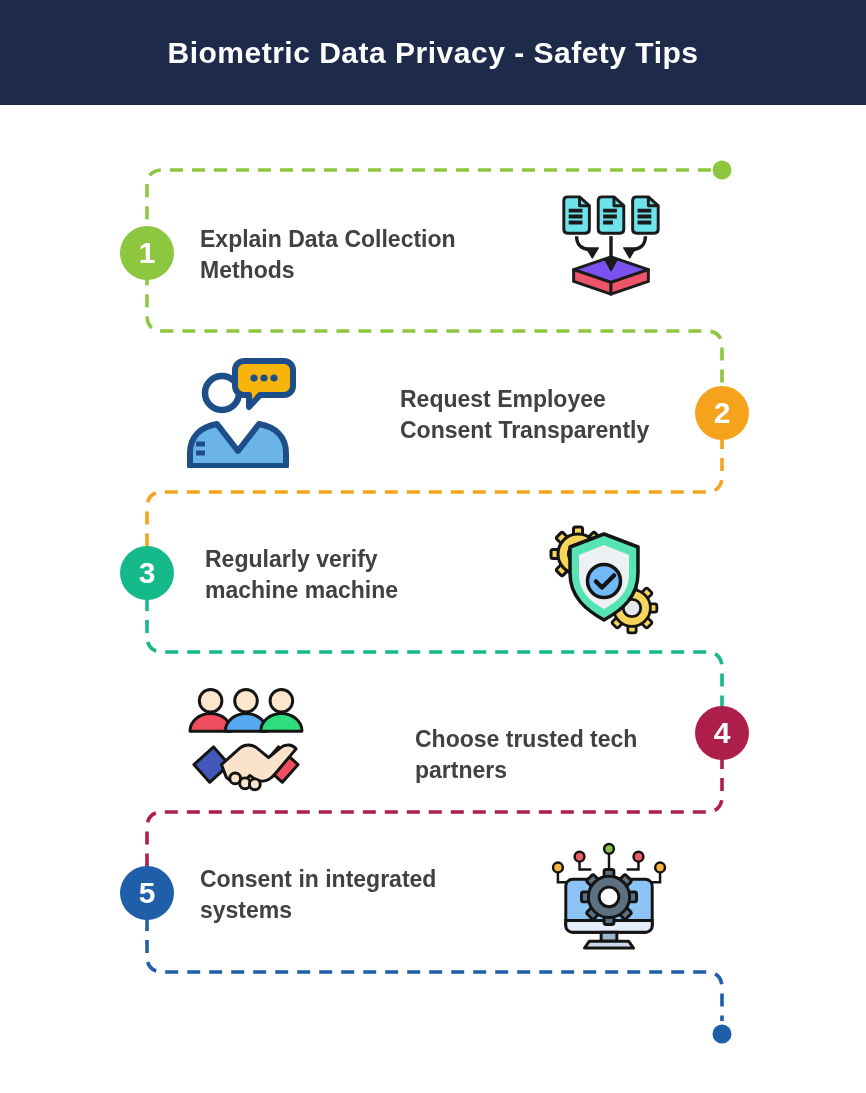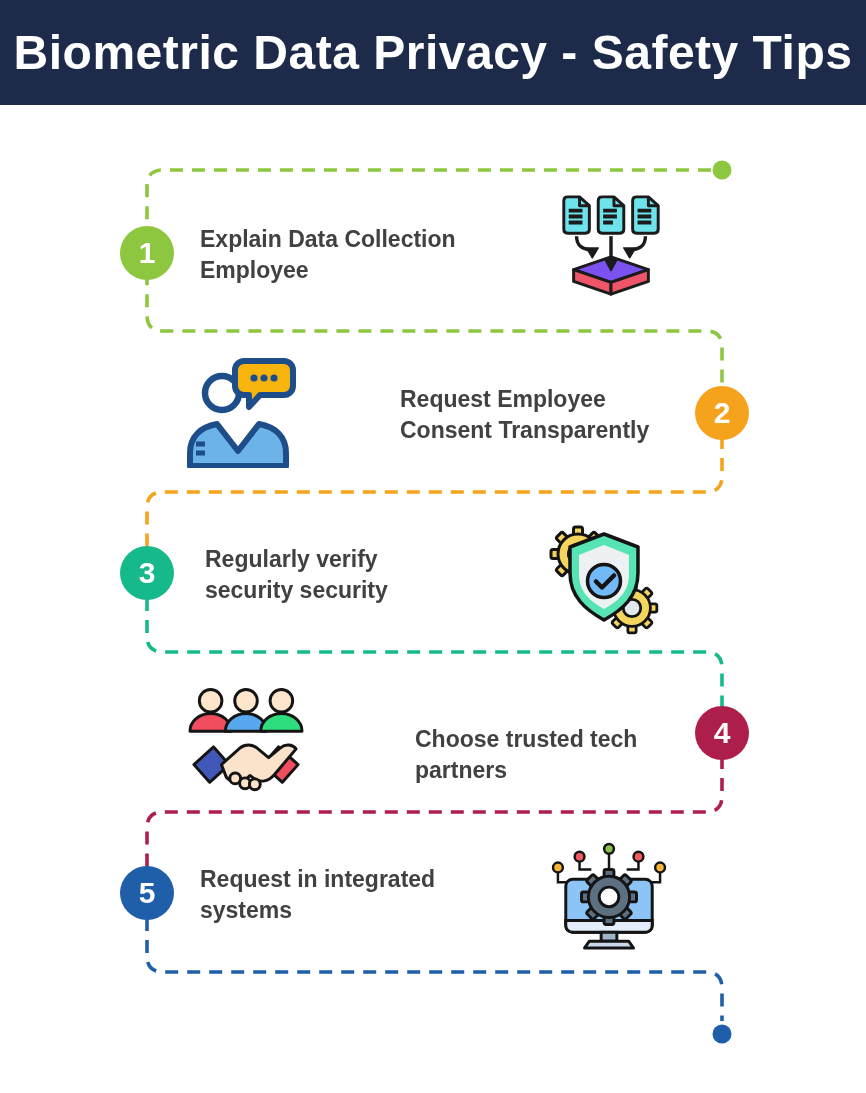--- a/index.html
+++ b/index.html
@@ -1,21 +1,21 @@
 <!DOCTYPE html>
 <html><head>
 <meta charset="utf-8">
 <style>
   html,body{margin:0;padding:0;}
   body{background:#ffffff;font-family:"Liberation Sans",sans-serif;}
   .page{position:relative;width:866px;height:1093px;background:#ffffff;overflow:hidden;}
 
   .header{position:absolute;left:0;top:0;width:866px;height:105px;background:#1e2a4a;
           display:flex;align-items:center;justify-content:center;}
-  .header h1{margin:0;color:#ffffff;font-size:48px;font-weight:700;letter-spacing:0.5px;}
+  .header h1{margin:0;color:#ffffff;font-size:30px;font-weight:700;letter-spacing:0.5px;}
 
   .path-layer{position:absolute;left:0;top:0;pointer-events:none;}
 
   .badge{position:absolute;width:54px;height:54px;border-radius:50%;
          display:flex;align-items:center;justify-content:center;
          color:#ffffff;font-size:30px;font-weight:700;}
   .badge-1{left:120px;top:226px;background:#8dc63f;}
   .badge-2{left:695px;top:386px;background:#f5a31d;}
   .badge-3{left:120px;top:546px;background:#16b98a;}
   .badge-4{left:695px;top:706px;background:#ad1e4b;}
@@ -65,25 +65,25 @@
   <div class="badge badge-3">
     <span>3</span>
   </div>
   <div class="badge badge-4">
     <span>4</span>
   </div>
   <div class="badge badge-5">
     <span>5</span>
   </div>
 
-  <div class="step-label label-1">Explain Data Collection Employee</div>
+  <div class="step-label label-1">Explain Data Collection Methods</div>
   <div class="step-label label-2">Request Employee Consent Transparently</div>
-  <div class="step-label label-3">Regularly verify security security</div>
+  <div class="step-label label-3">Regularly verify machine machine</div>
   <div class="step-label label-4">Choose trusted tech partners</div>
-  <div class="step-label label-5">Request in integrated systems</div>
+  <div class="step-label label-5">Consent in integrated systems</div>
 
   <svg class="icon icon-1" width="118" height="110" viewBox="0 0 120 110">
     <g stroke="#1b1b1b" stroke-width="3" stroke-linejoin="round">
       <g transform="translate(12,2)">
         <path d="M0 6 q0 -4 4 -4 h12 l10 9 v24 q0 4 -4 4 h-18 q-4 0 -4 -4 z" fill="#6fe3ec"></path>
         <path d="M16 2 v9 h10" fill="none"></path>
         <path d="M5 16 h14 M5 22 h14 M5 28 h14" stroke-width="4" fill="none"></path>
       </g>
       <g transform="translate(47,2)">
         <path d="M0 6 q0 -4 4 -4 h12 l10 9 v24 q0 4 -4 4 h-18 q-4 0 -4 -4 z" fill="#6fe3ec"></path>

